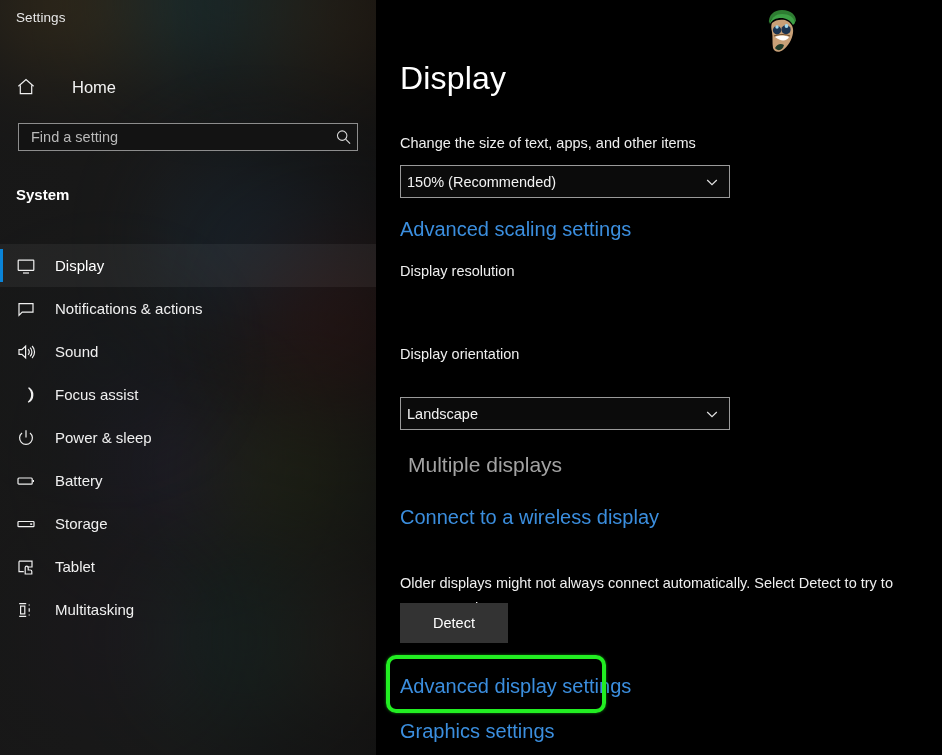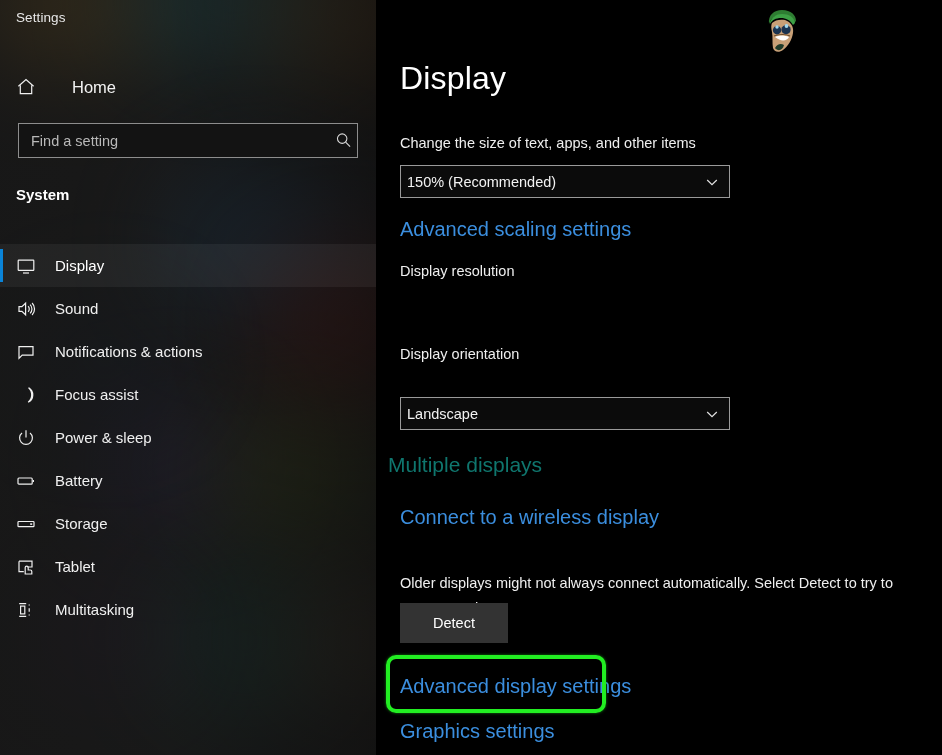--- a/index.html
+++ b/index.html
@@ -54,21 +54,21 @@
     position:absolute; left:0; top:68px;
     width:376px; height:38px;
     display:flex; align-items:center; padding-left:16px; cursor:default;
   }
   #home-row .ico { width:32px; display:flex; align-items:center; justify-content:flex-start; }
   #home-row .lbl { font-size:16.5px; color:#f2f2f2; margin-left:24px; }
 
   
   #search-box {
     position:absolute; left:18px; top:123px;
-    width:340px; height:35px;
+    width:340px; height:28px;
     background:#131313;
     border:1px solid #8d8d8d;
     display:flex; align-items:center;
     padding:0 5px 0 12px;
     gap:9px;
   }
   #search-box .sinput {
     flex:1; font-size:14.5px; color:#b9b9b9; line-height:34px; user-select:none;
   }
   #search-box .sicon { color:#d9d9d9; display:flex; align-items:center; }
@@ -131,22 +131,22 @@
     padding:0 9px 0 6px; cursor:default;
   }
   .combo .val { flex:1; font-size:14.5px; color:#f2f2f2; white-space:nowrap; }
   .combo .chev { color:#e2e2e2; display:flex; align-items:center; }
 
   .link {
     position:absolute; left:24px;
     font-size:20px; color:#3b8ede; cursor:pointer; white-space:nowrap;
   }
   .sub-head {
-    position:absolute; left:12px;
-    font-size:21px; font-weight:300; color:#0f766e;
+    position:absolute; left:32px;
+    font-size:21px; font-weight:300; color:#a3a3a3;
   }
   #hint-text {
     position:absolute; left:24px; top:571px;
     width:525px;
     font-size:14.5px; line-height:25px; color:#efefef;
   }
   #detect-button {
     position:absolute; left:24px; top:603px;
     width:108px; height:40px;
     background:#333333;
@@ -221,37 +221,37 @@
               <path d="M7 17 H13"></path>
             </svg>
           </span>
           <span class="lbl">Display</span>
         </div>
 
         <div class="nav-item">
           <span class="accent"></span>
           <span class="ico">
             <svg width="20" height="20" viewBox="0 0 20 20" fill="none" stroke="#f0f0f0" stroke-width="1.2">
+              <path d="M3 4.6 H17 V13.2 H6.2 L3 16.4 Z"></path>
+            </svg>
+          </span>
+          <span class="lbl">Notifications &amp; actions</span>
+        </div>
+
+        <div class="nav-item">
+          <span class="accent"></span>
+          <span class="ico">
+            <svg width="20" height="20" viewBox="0 0 20 20" fill="none" stroke="#f0f0f0" stroke-width="1.2">
               <path d="M3 7.6 H5.9 L9.6 4.2 V15.8 L5.9 12.4 H3 Z"></path>
               <path d="M12.1 7.3 a3.7 3.7 0 0 1 0 5.4"></path>
               <path d="M14.1 5.6 a6.2 6.2 0 0 1 0 8.8"></path>
               <path d="M16.1 4 a8.6 8.6 0 0 1 0 12"></path>
             </svg>
           </span>
           <span class="lbl">Sound</span>
-        </div>
-
-        <div class="nav-item">
-          <span class="accent"></span>
-          <span class="ico">
-            <svg width="20" height="20" viewBox="0 0 20 20" fill="none" stroke="#f0f0f0" stroke-width="1.2">
-              <path d="M3 4.6 H17 V13.2 H6.2 L3 16.4 Z"></path>
-            </svg>
-          </span>
-          <span class="lbl">Notifications &amp; actions</span>
         </div>
 
         <div class="nav-item">
           <span class="accent"></span>
           <span class="ico">
             <svg width="20" height="20" viewBox="0 0 20 20" fill="none" stroke="#f0f0f0" stroke-width="1.2">
               <path d="M12.6 2.8 a8.2 8.2 0 0 1 -0.4 14.5 a9.6 9.6 0 0 0 0.4 -14.5 Z"></path>
             </svg>
           </span>
           <span class="lbl">Focus assist</span>

